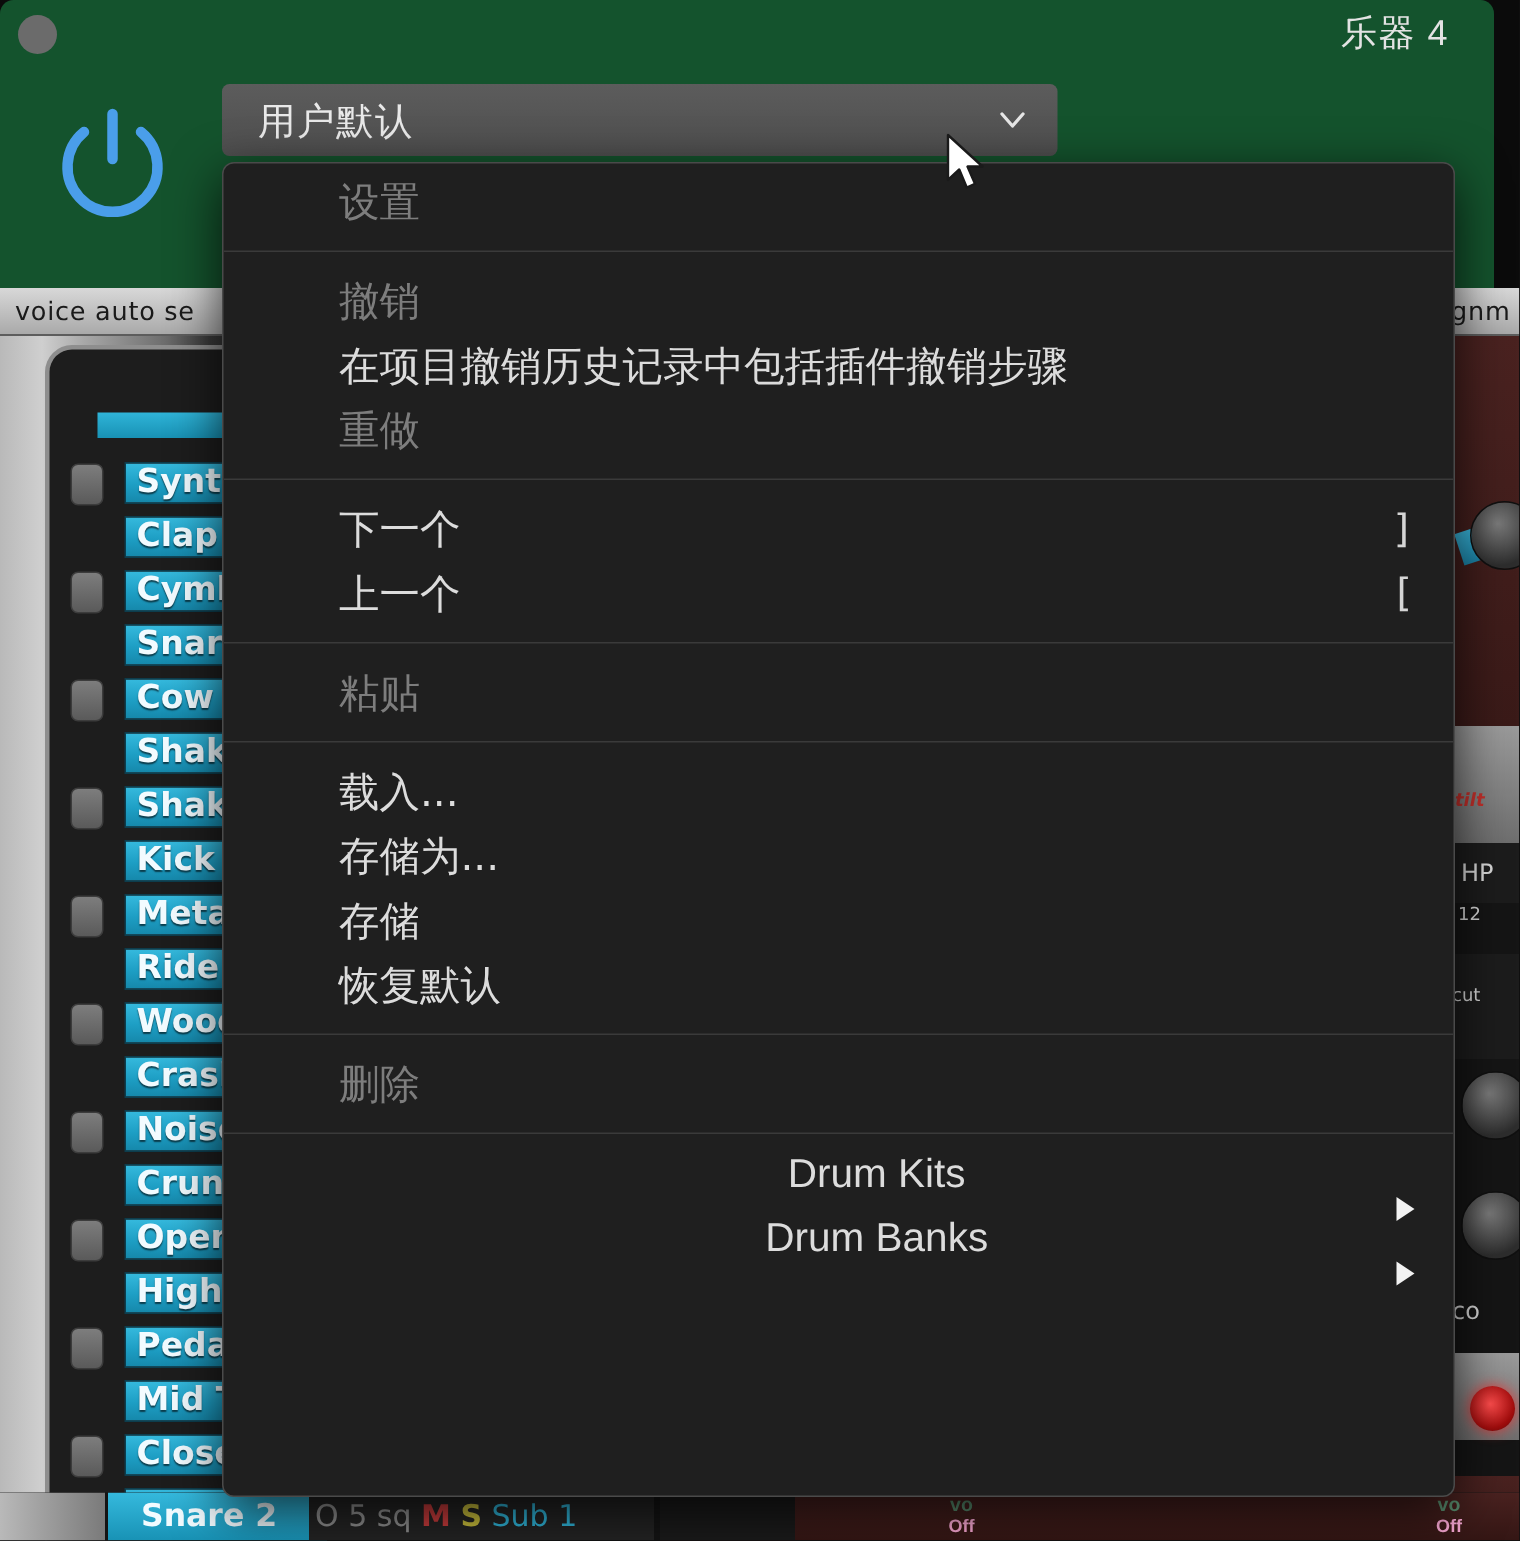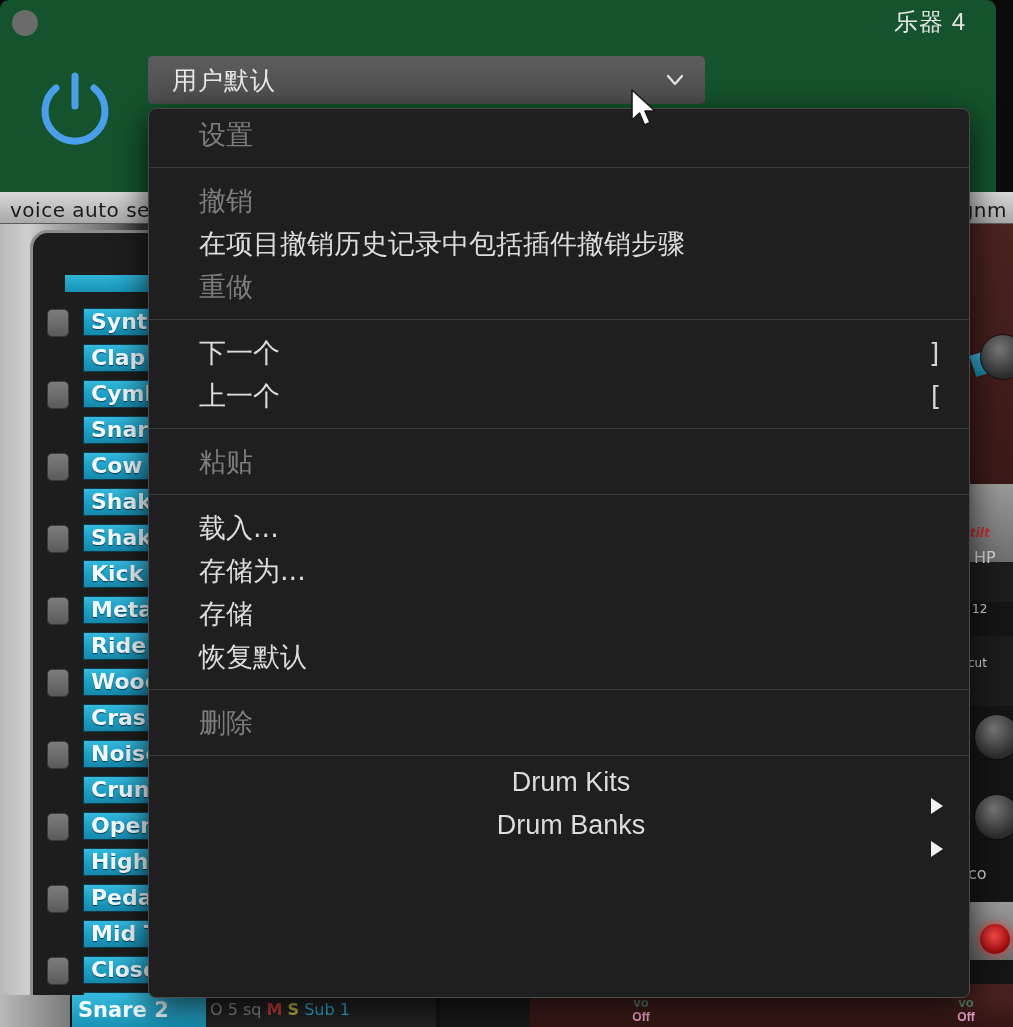--- a/index.html
+++ b/index.html
@@ -62,21 +62,21 @@
     background: #121212;
     overflow: hidden;
   }
   .dm-toolbar {
     position: absolute; left: 0; top: 0; width: 1013px; height: 32px;
     background: linear-gradient(#d8d8d8, #a9a9a9);
     border-bottom: 1px solid #5d5d5d;
   }
   .dm-toolbar .tb-text {
     position: absolute; top: 6px; color: #1a1a1a;
-    font-size: 20px; letter-spacing: 0.5px;
+    font-size: 17px; letter-spacing: 0.5px;
     font-family: "DejaVu Sans", sans-serif;
   }
   .tb-left { left: 10px; }
   .tb-right { right: 6px; }
 
   
   .rack {
     position: absolute; left: 0; top: 32px;
     width: 200px; height: 803px;
     background: linear-gradient(90deg,#b9b9b9 0%, #cfcfcf 14%, #a8a8a8 28%, #8e8e8e 40%, #6d6d6d 55%, #3a3a3a 70%, #2a2a2a 100%);
@@ -184,26 +184,26 @@
     position: absolute; left: 0; top: 995px;
     width: 1013px; height: 32px;
     background: #141414;
     overflow: hidden;
   }
   .bot-cell { position: absolute; top: 0; height: 32px; }
   .bot-label {
     left: 72px; width: 146px;
     background: linear-gradient(#35b9dd,#1892b5);
     color: #f2fbff; font-size: 21px; font-weight: bold;
-    line-height: 30px; padding-left: 6px;
+    line-height: 30px; padding-left: 22px;
     font-family: "DejaVu Sans", sans-serif;
   }
   .bot-meta {
     left: 206px; width: 230px; background: #232323;
-    color: #8d8d8d; font-size: 16px; line-height: 30px; padding-left: 4px;
+    color: #8d8d8d; font-size: 20px; line-height: 30px; padding-left: 4px;
     font-family: "DejaVu Sans", sans-serif;
   }
   .bot-m { color:#c63b3b; font-weight:bold; }
   .bot-s { color:#c6bb3b; font-weight:bold; }
   .bot-sub { color:#2fb4d8; }
   .bot-maroon { background: linear-gradient(#4a2220,#341614); }
   .bot-off { color:#f9a8d4; font-size:12px; font-weight:bold; }
 
   
   .menu {
@@ -212,21 +212,21 @@
     background: #1f1f1f;
     border: 1px solid #4a4a4a;
     border-radius: 8px;
     box-shadow: 0 10px 34px rgba(0,0,0,.75);
     overflow: hidden;
   }
   .mi {
     position: relative;
     height: 43px;
     display: flex; align-items: center;
-    padding-left: 50px; padding-right: 26px;
+    padding-left: 77px; padding-right: 26px;
     color: #dcdcdc;
     font-size: 27px;
     white-space: nowrap;
     font-family: "DejaVu Sans", sans-serif;
   }
   .mi.dis { color: #7d7d7d; }
   .mi .acc {
     margin-left: auto; color: #d5d5d5; font-size: 26px;
     font-family: "DejaVu Sans Mono", monospace;
   }
@@ -266,21 +266,21 @@
       <div class="hline" style="top:646px"></div>
     </div>
 
     <div class="dm-right">
       <div class="rs-maroon" style="top:0px; height:260px"></div>
       <div class="rs-blue" style="left:12px; top:126px"></div>
       <div class="rs-knob" style="top:110px; left:20px"></div>
       <div class="rs-gray" style="top:260px; height:78px"></div>
       <div class="rs-text red" style="left:10px; top:302px">tilt</div>
       <div class="rs-dark" style="top:338px; height:40px"></div>
-      <div class="rs-text small" style="left:14px; top:324px">HP</div>
+      <div class="rs-text small" style="left:14px; top:348px">HP</div>
       <div class="rs-text" style="left:12px; top:378px">12</div>
       <div class="rs-dark" style="top:412px; height:70px"></div>
       <div class="rs-text" style="left:8px; top:432px">cut</div>
       <div class="rs-knob" style="top:490px"></div>
       <div class="rs-knob" style="top:570px"></div>
       <div class="rs-text small" style="left:8px; top:640px">co</div>
       <div class="rs-gray" style="top:678px; height:58px"></div>
       <div class="rs-redled" style="top:700px"></div>
       <div class="rs-maroon" style="top:760px; height:43px"></div>
     </div>

